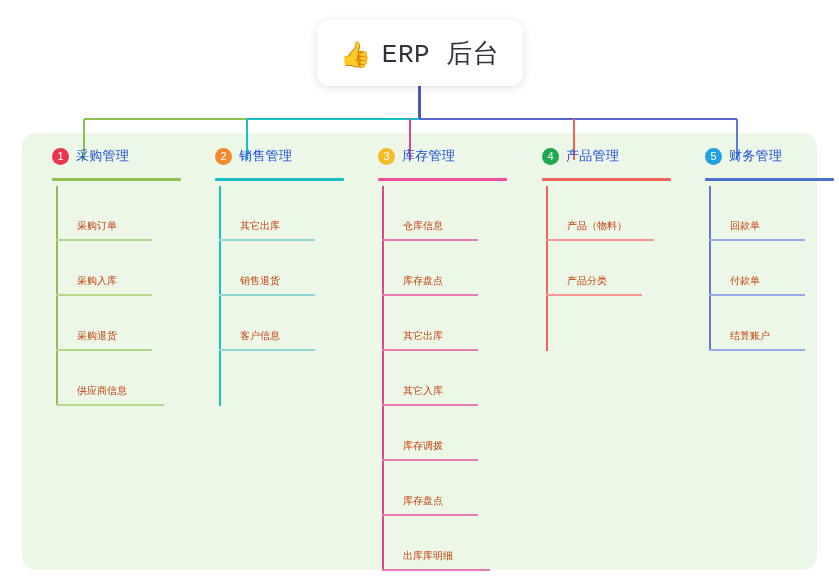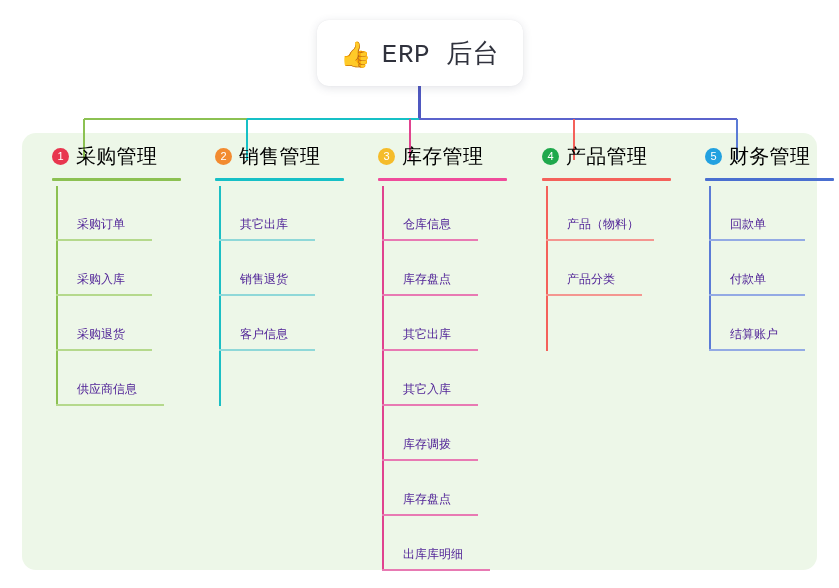--- a/index.html
+++ b/index.html
@@ -105,22 +105,22 @@
     border-radius: 50%;
     color: #ffffff;
     font-size: 11px;
     line-height: 17px;
     text-align: center;
     font-weight: normal;
     flex: 0 0 auto;
     display: inline-block;
   }
   .col-title {
-    font-size: 20px;
-    color: #000000;
+    font-size: 13px;
+    color: #1d4ed8;
     letter-spacing: 0.3px;
   }
   .col-rule {
     position: absolute;
     left: 15px;
     top: 45px;
     width: 129px;
     height: 3px;
     border-radius: 1px;
   }
@@ -139,22 +139,22 @@
   }
   .item {
     position: relative;
     height: 55px;
     padding-left: 21px;
   }
   .item-label {
     position: absolute;
     left: 21px;
     bottom: 8px;
-    font-size: 12px;
-    color: #4c1d95;
+    font-size: 10px;
+    color: #c2410c;
     white-space: nowrap;
   }
   .item-rule {
     position: absolute;
     left: 0;
     bottom: 0;
     width: 96px;
     height: 1.6px;
   }
   .item.wide .item-rule { width: 108px; }

